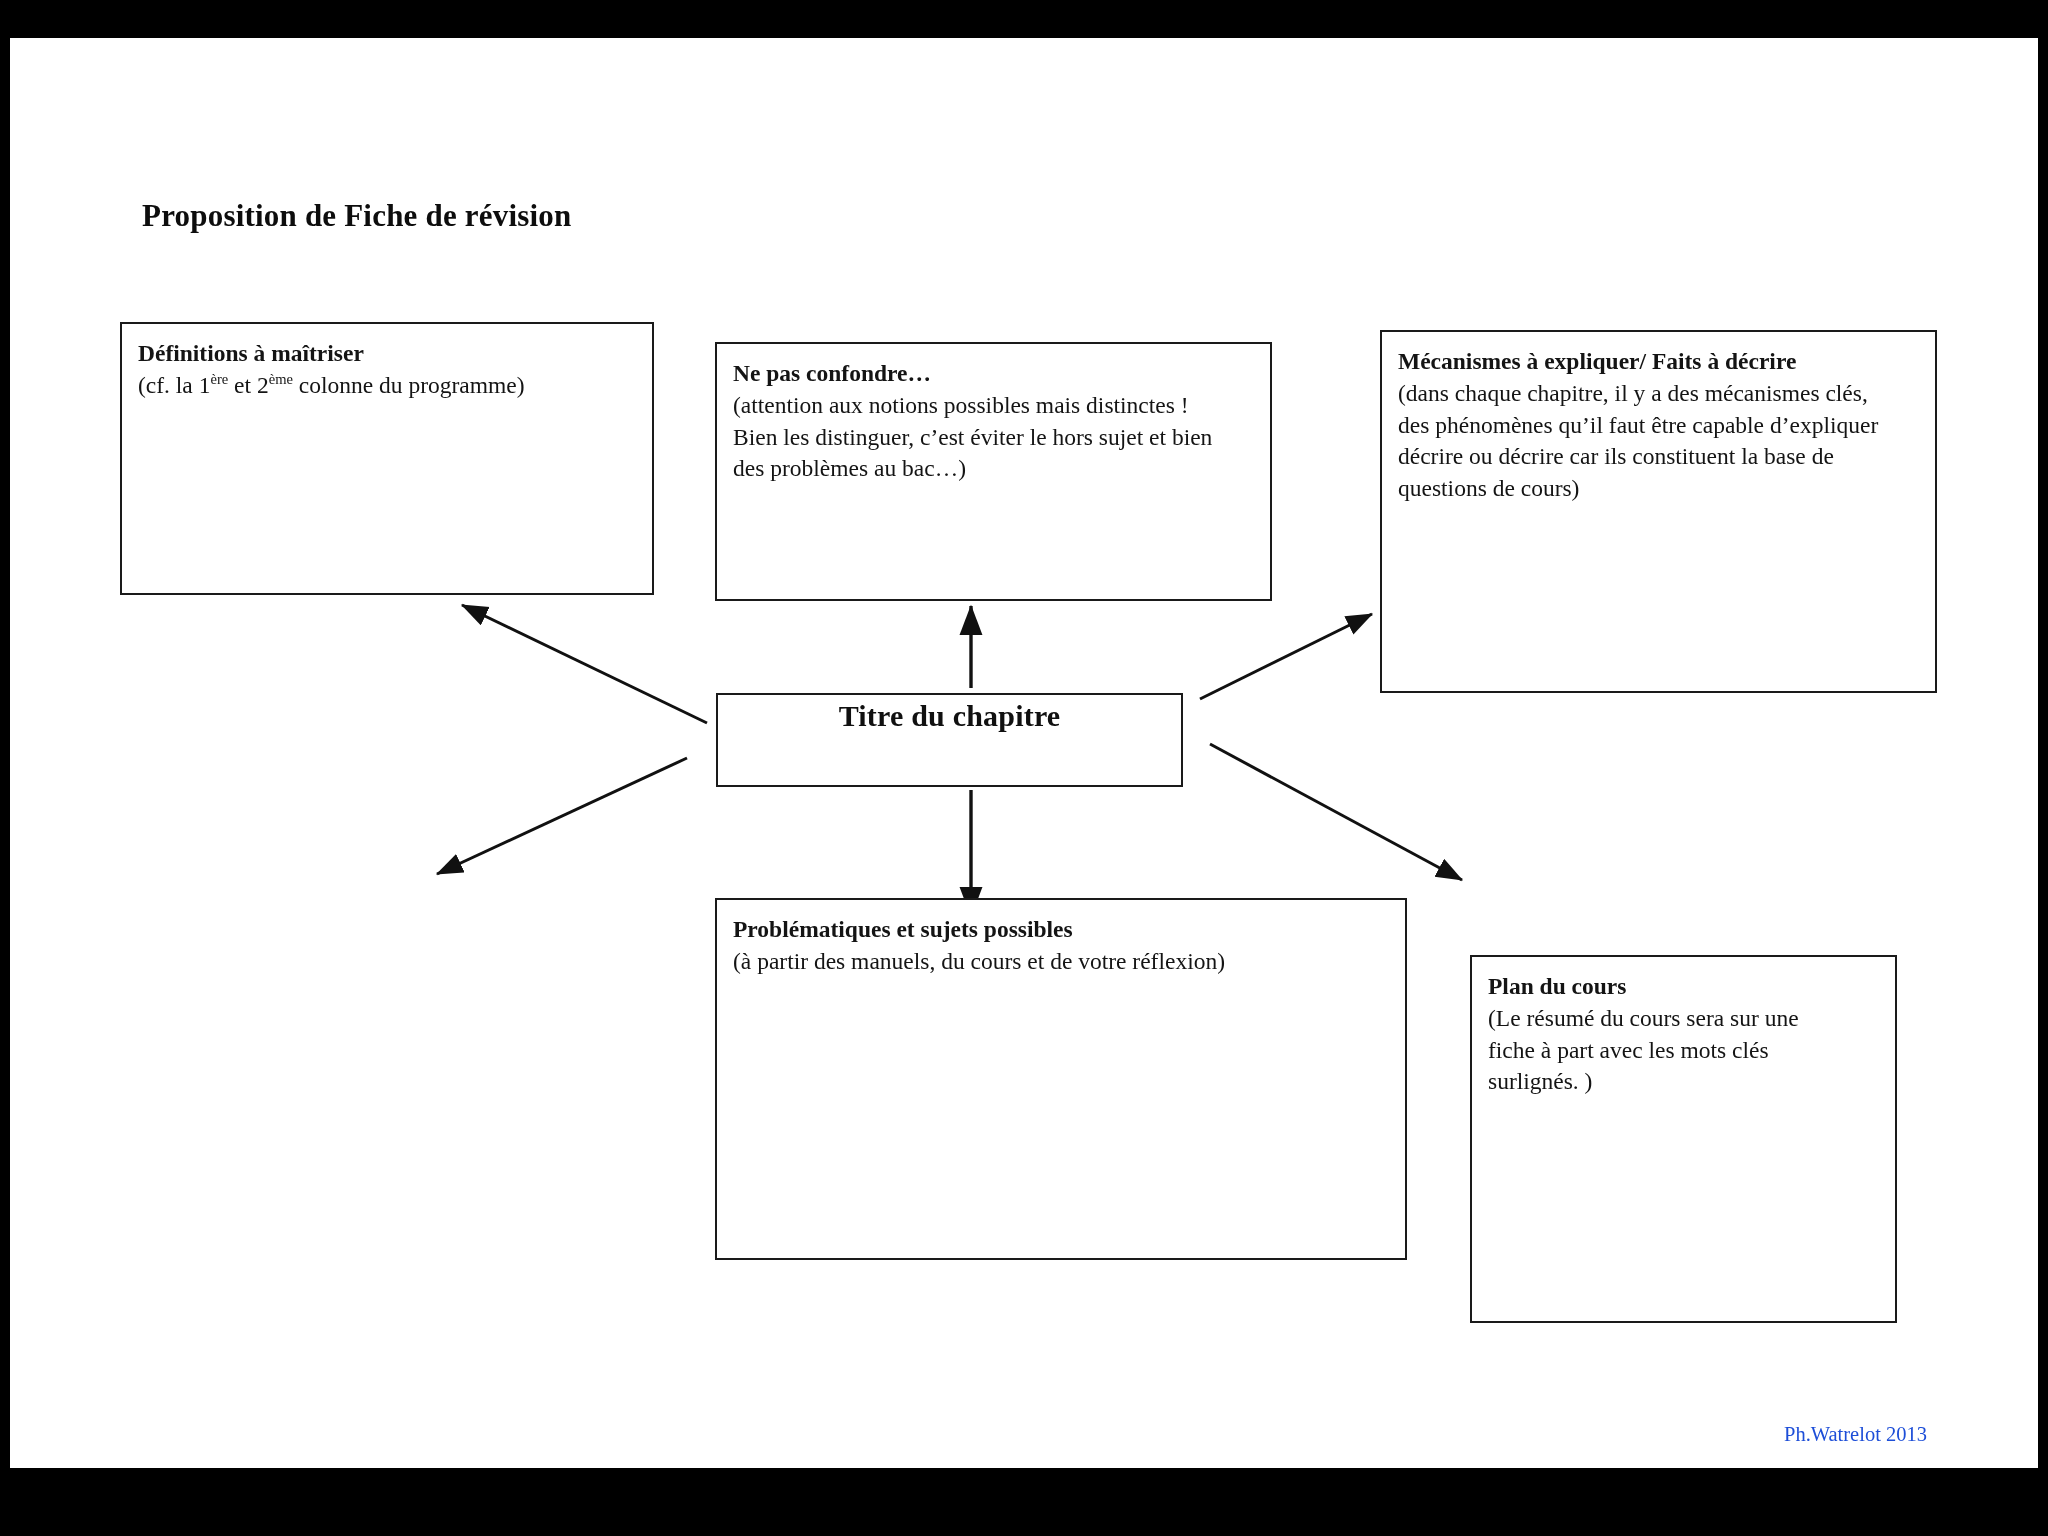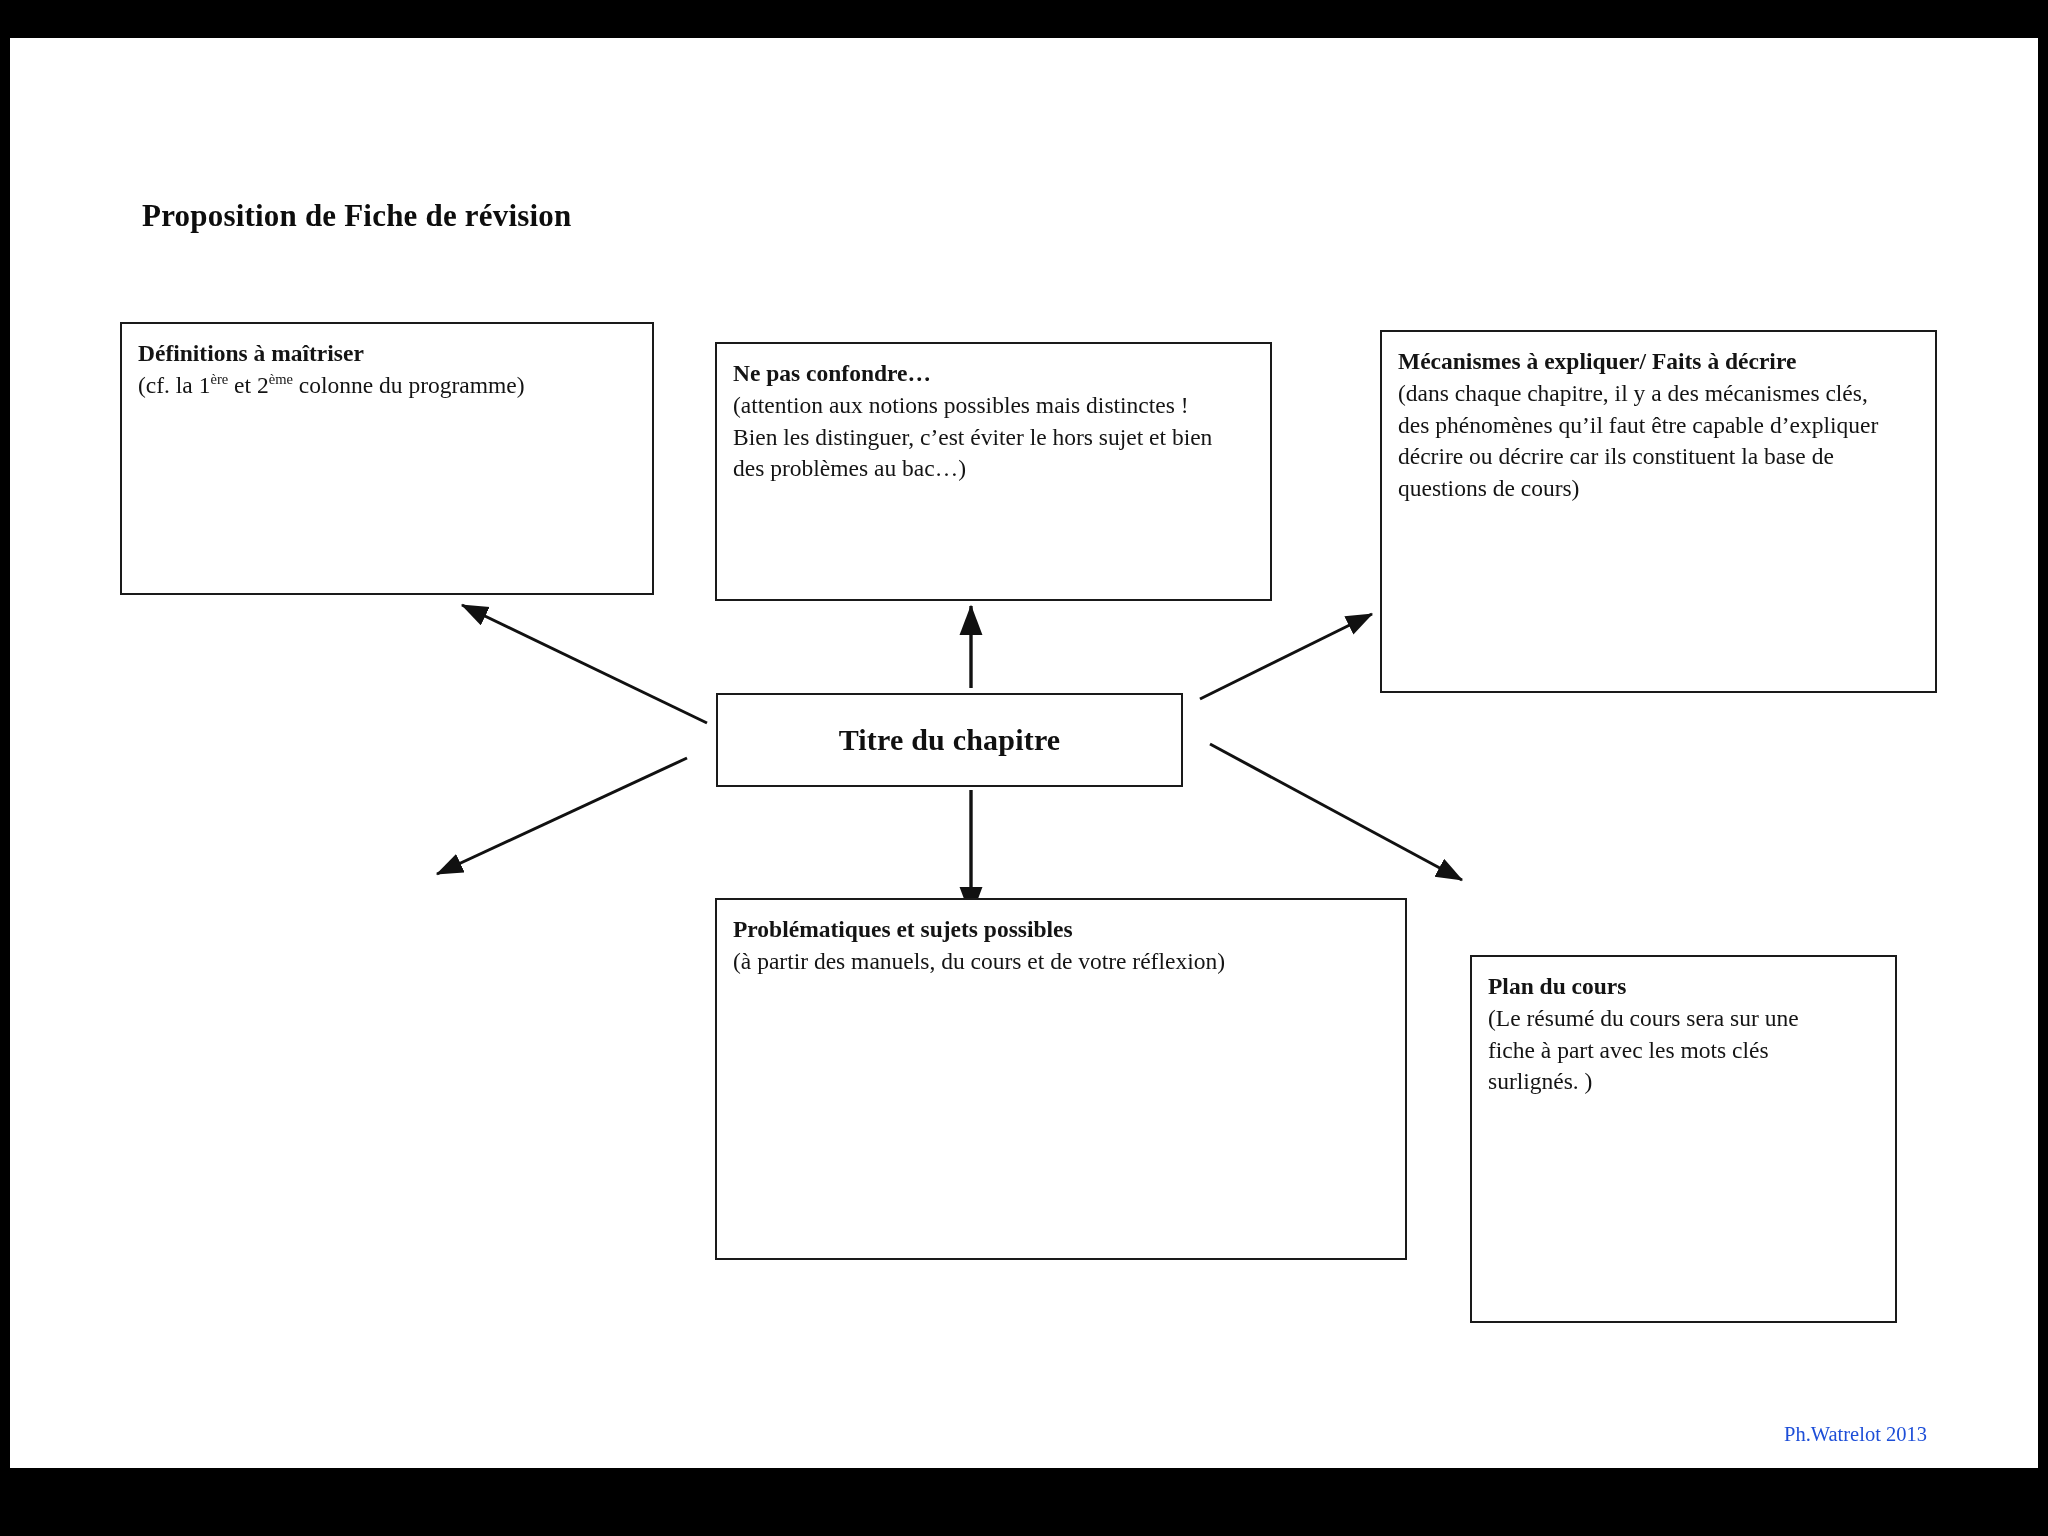--- a/index.html
+++ b/index.html
@@ -108,23 +108,22 @@
     top: 292px;
     width: 557px;
     height: 363px;
   }
   #box-titre {
     left: 706px;
     top: 655px;
     width: 467px;
     height: 94px;
     display: flex;
-    align-items: center;
     justify-content: center;
-    padding: 16px;
+    padding: 4px;
   }
   #box-titre .center-label {
     font-weight: bold;
     font-size: 30px;
     color: #101010;
     letter-spacing: 0.2px;
   }
   #box-theories {
     left: 108px;
     top: 884px;

